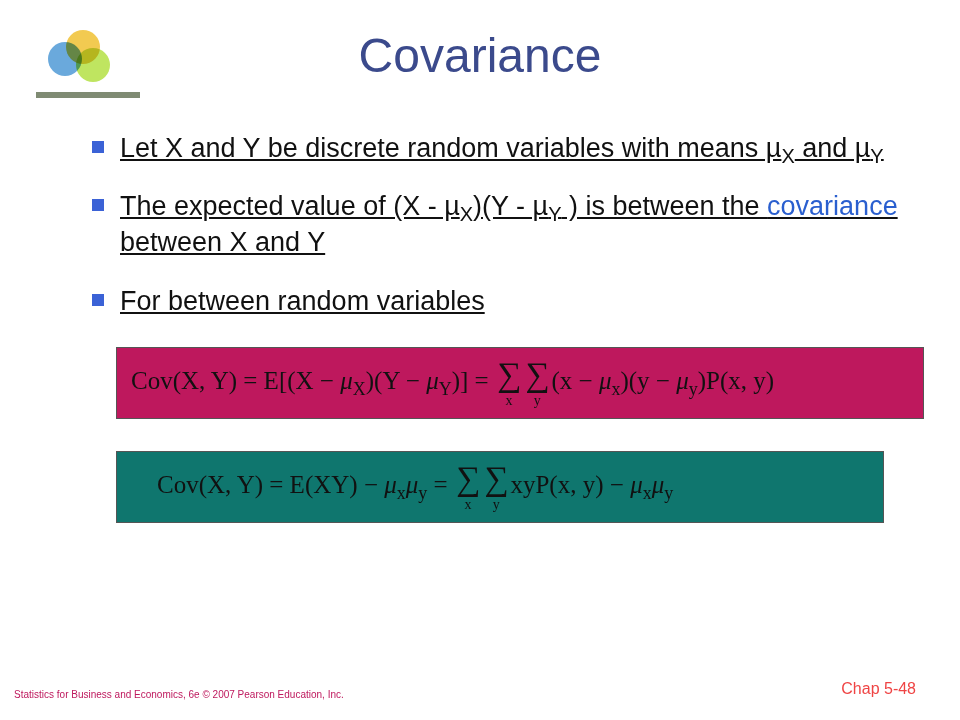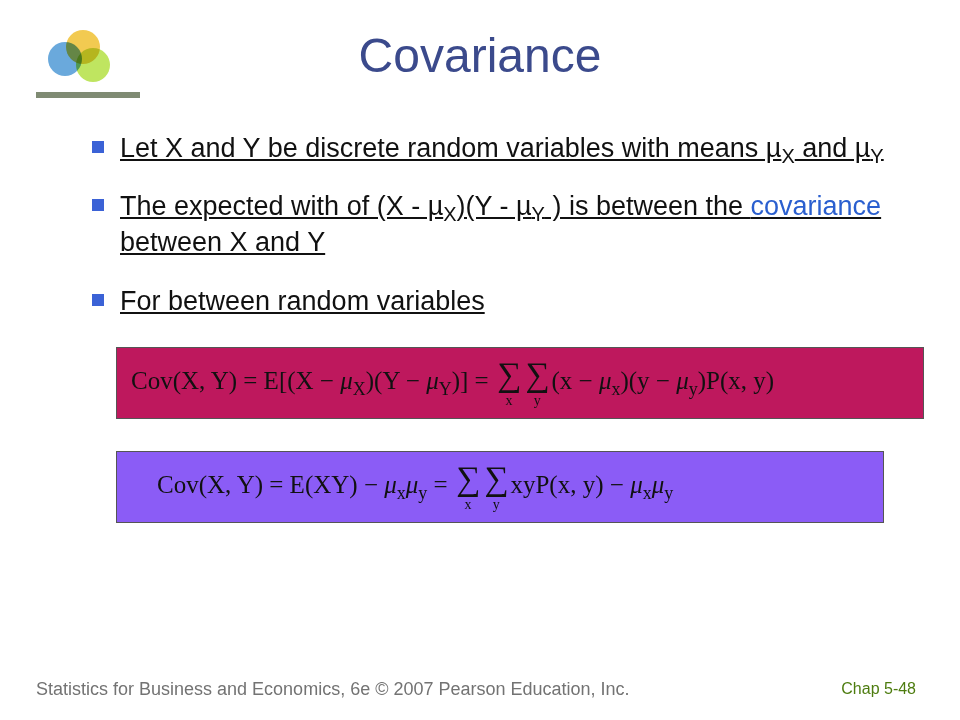--- a/index.html
+++ b/index.html
@@ -80,45 +80,45 @@
     margin: 6px 0 26px 26px;
     padding: 10px 14px;
     font-family: "Times New Roman", Times, serif;
     font-size: 25px;
     border: 1px solid #555;
     display: inline-block;
     white-space: nowrap;
     line-height: 1.25;
   }
   .fb-tan  { background: #be185d; width: 778px; }
-  .fb-blue { background: #8b5cf6; width: 712px;  padding-left: 40px;}
+  .fb-blue { background: #0f766e; width: 712px;  padding-left: 40px;}
   .formula-box .sig {
     display: inline-block;
     vertical-align: middle;
     text-align: center;
     line-height: 1;
     padding: 0 2px;
   }
   .formula-box .sig .op { font-size: 34px; display:block; }
   .formula-box .sig .lbl { font-size: 14px; display:block; margin-top:2px; }
   .formula-box .mu { font-style: italic; }
   .formula-box .ssub { font-size: 72%; vertical-align: sub; line-height:0; }
   .footer-left {
     position: absolute;
-    left: 36px;
+    left: 14px;
     bottom: 20px;
-    font-size: 18px;
-    color: #737373;
+    font-size: 10px;
+    color: #be185d;
   }
   .footer-right {
     position: absolute;
     right: 44px;
     bottom: 22px;
     font-size: 16px;
-    color: #4d7c0f;
+    color: #ef4444;
   }
 </style>
 </head>
 <body>
 
 <div class="slide">
 
   <div class="logo">
     <div class="circ c-blue"></div>
     <div class="circ c-yellow"></div>
@@ -128,21 +128,21 @@
 
   <div class="title">Covariance</div>
 
   <div class="body">
 
     <div class="bullet">
       <span>Let  X  and  Y  be discrete random variables with means µ</span><span class="sub">X</span><span>  and  µ</span><span class="sub">Y</span>
     </div>
 
     <div class="bullet">
-      <span>The expected with of  (X - µ</span><span class="sub">X</span><span>)(Y - µ</span><span class="sub">Y</span><span> )  is between the </span><span class="covar-word">covariance</span><span> between  X  and  Y</span>
+      <span>The expected value of  (X - µ</span><span class="sub">X</span><span>)(Y - µ</span><span class="sub">Y</span><span> )  is between the </span><span class="covar-word">covariance</span><span> between  X  and  Y</span>
     </div>
 
     <div class="bullet">
       <span>For between random variables</span>
     </div>
 
     <div class="formula-box fb-tan">
       <span>Cov(X, Y) = E[(X − </span><span class="mu">μ</span><span class="ssub">X</span><span>)(Y − </span><span class="mu">μ</span><span class="ssub">Y</span><span>)] = </span><span class="sig"><span class="op">∑</span><span class="lbl">x</span></span><span class="sig"><span class="op">∑</span><span class="lbl">y</span></span><span>(x − </span><span class="mu">μ</span><span class="ssub">x</span><span>)(y − </span><span class="mu">μ</span><span class="ssub">y</span><span>)P(x, y)</span>
     </div>
 

